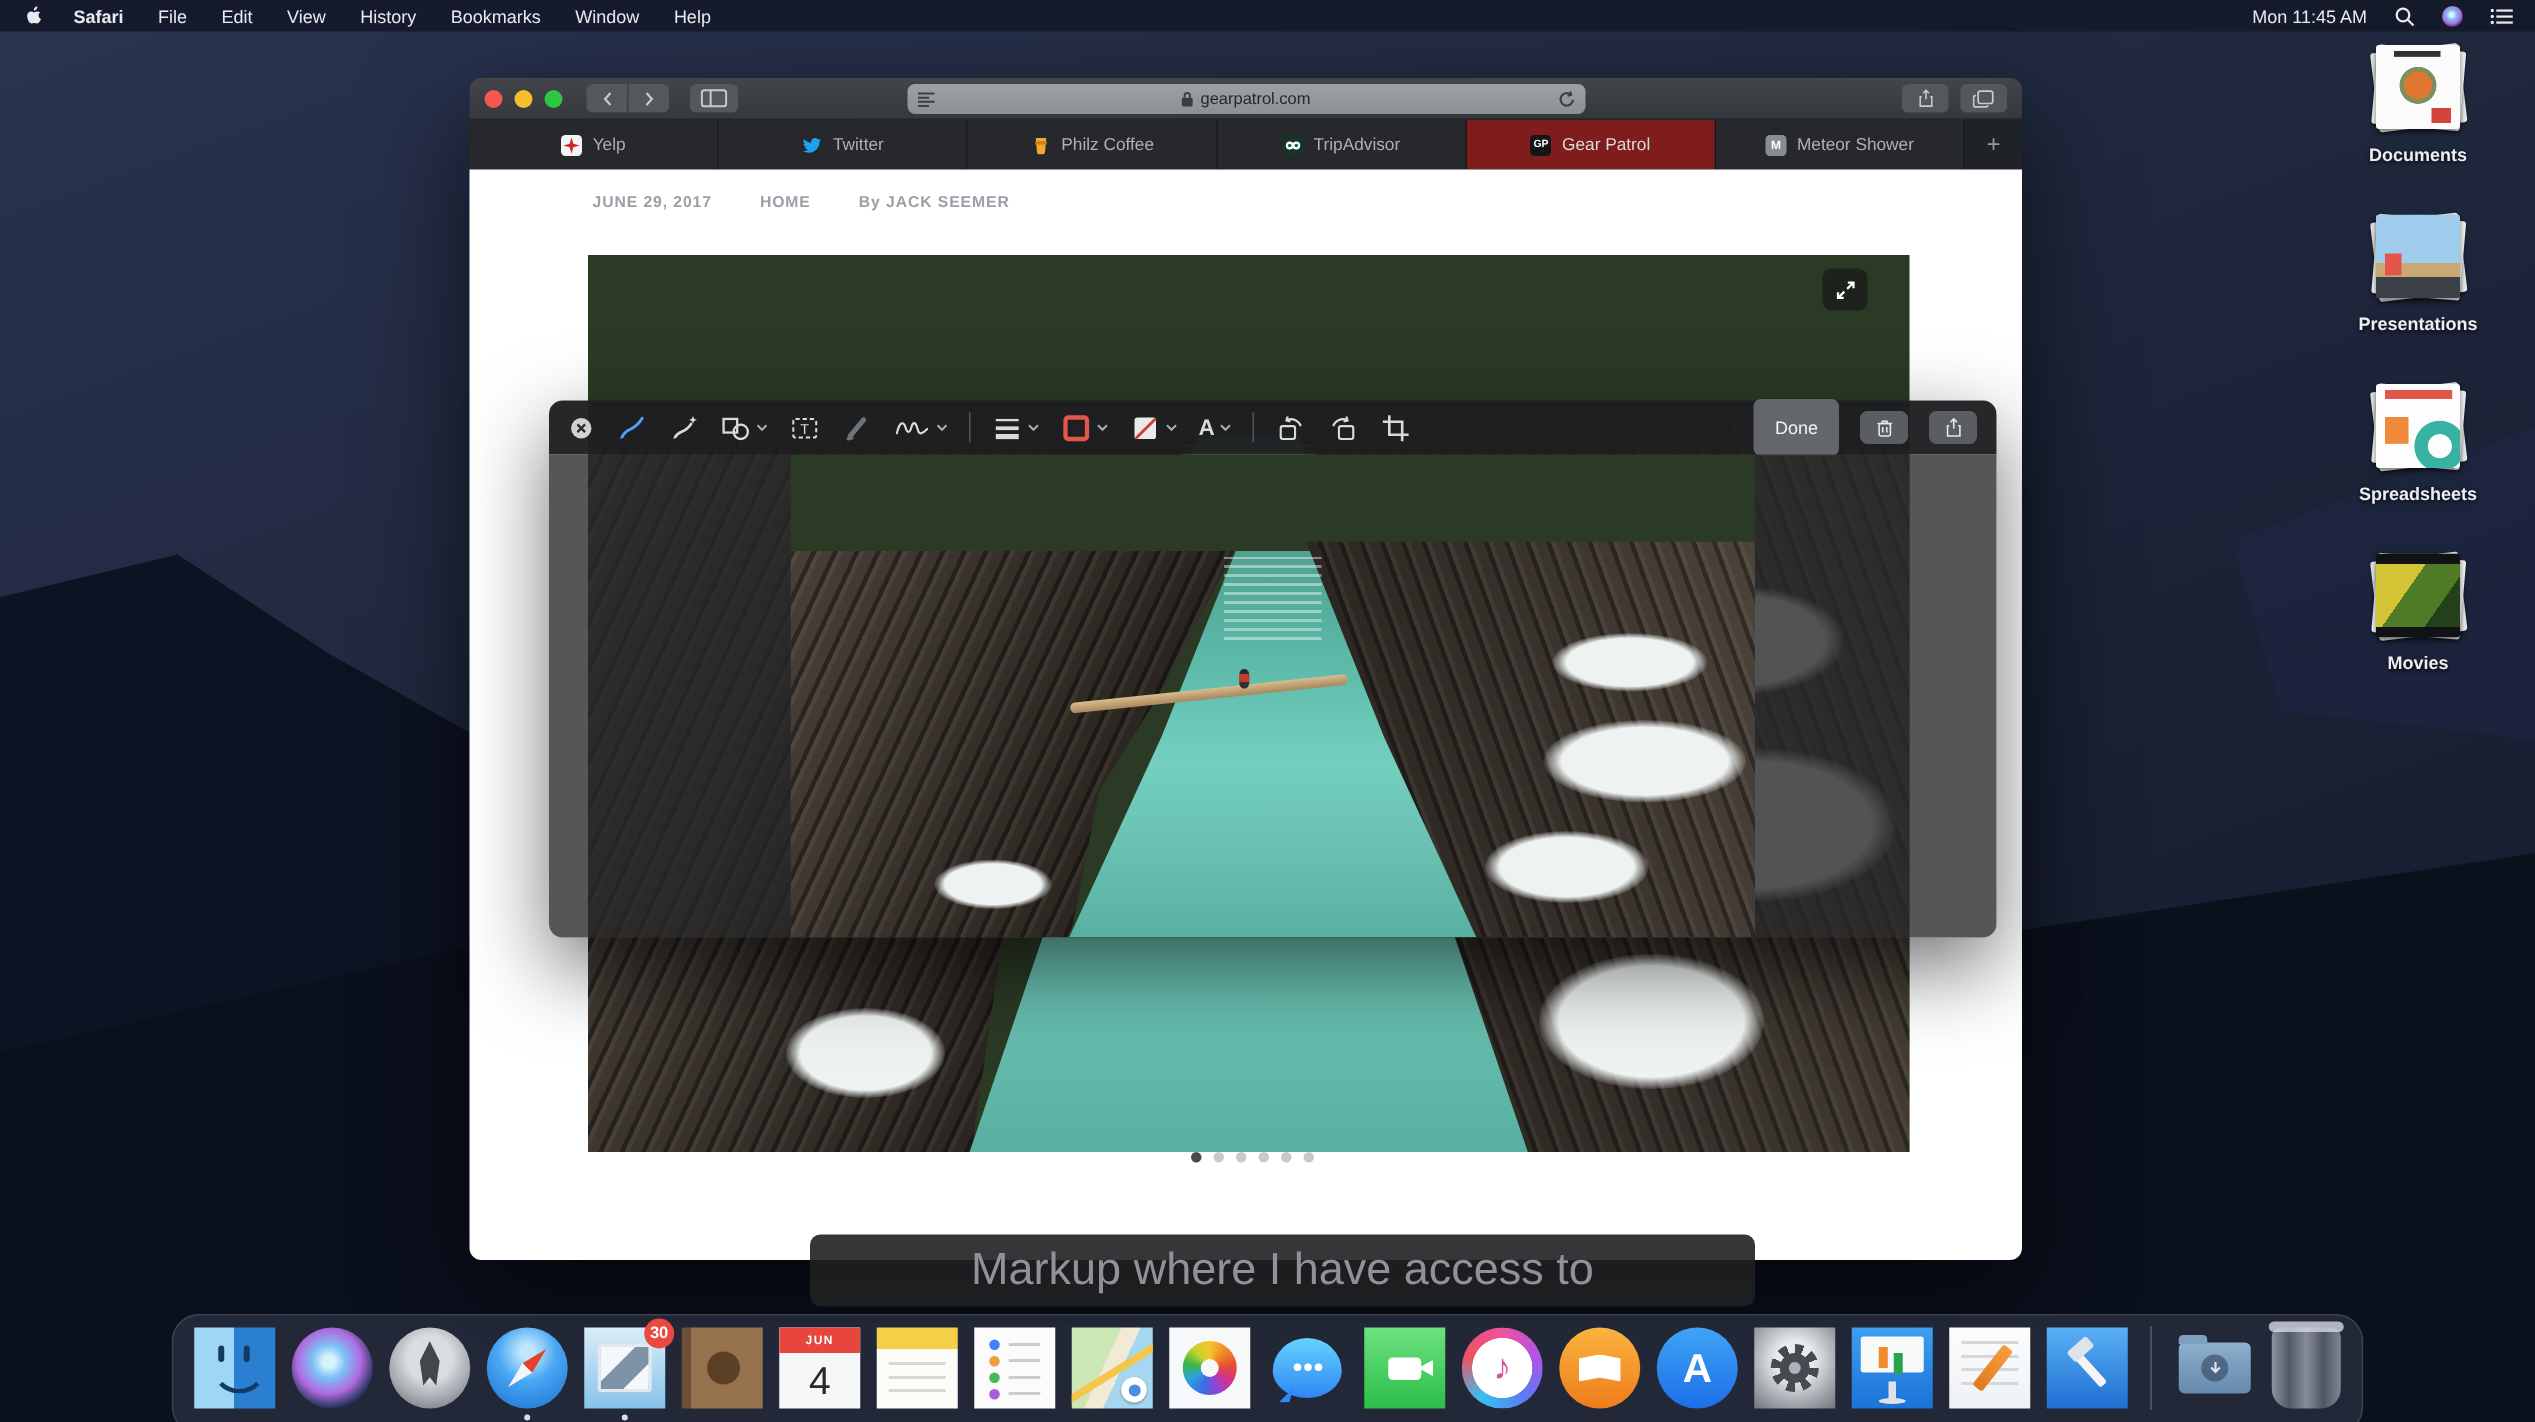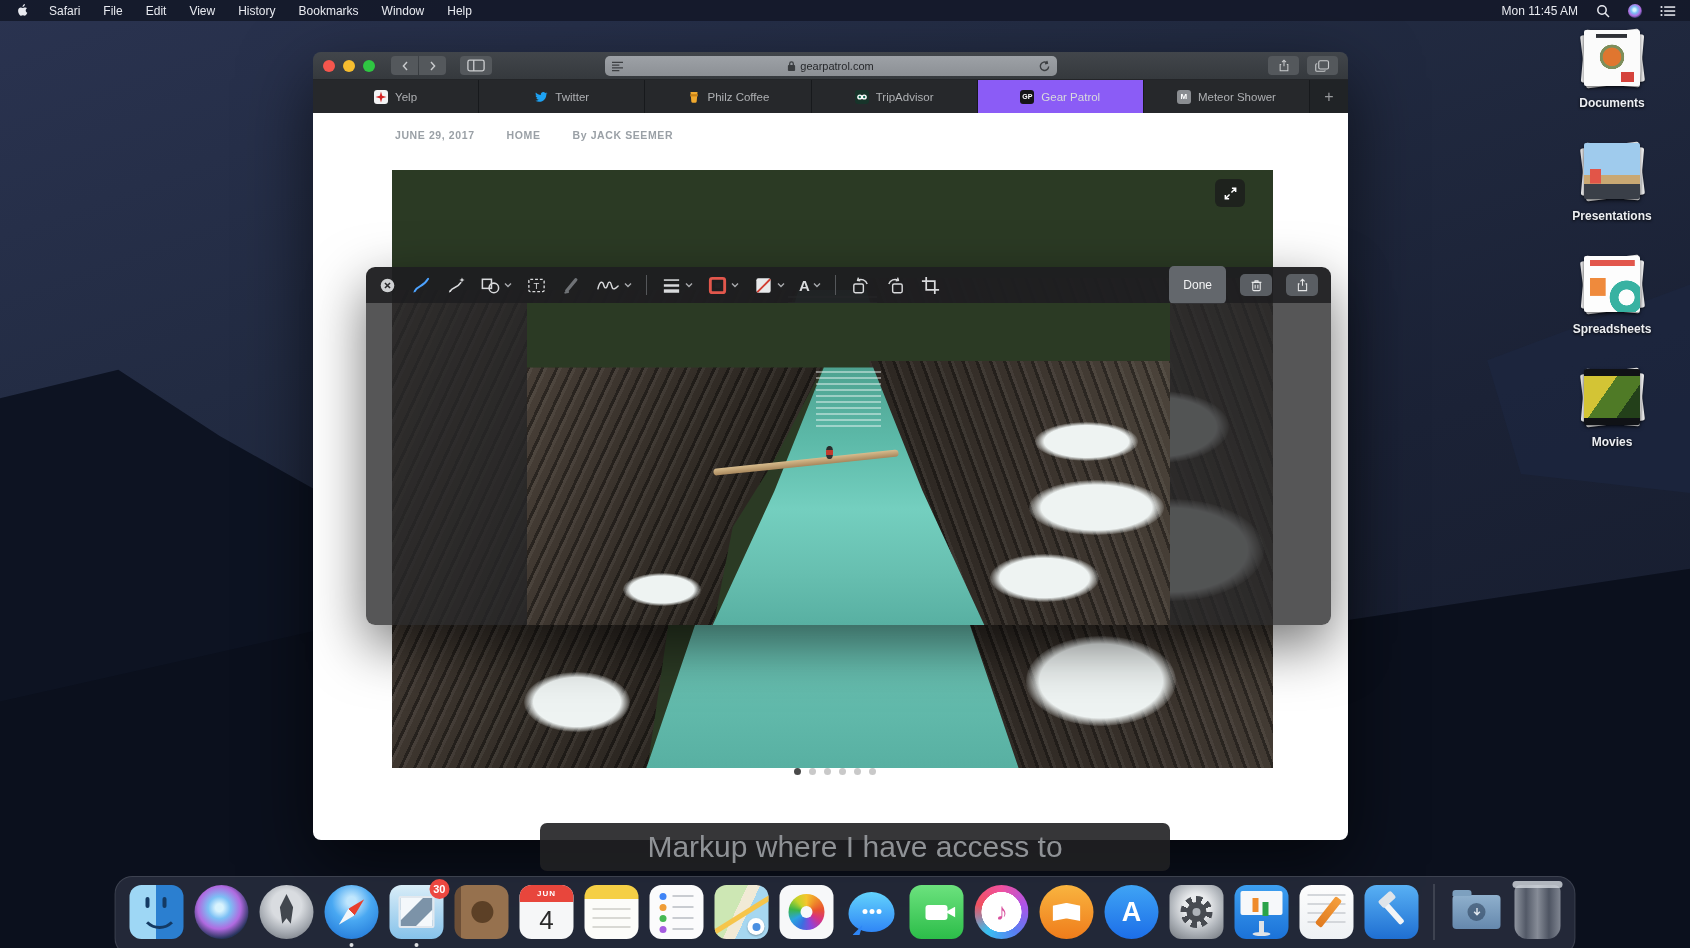--- a/index.html
+++ b/index.html
@@ -12,21 +12,21 @@
 .mtn2 { background:#222c47; clip-path:polygon(0 56%,9% 50%,17% 58%,16% 100%,0 100%); opacity:.8; }
 .mtn3 { background:#0b101d; clip-path:polygon(0 74%,25% 64%,55% 72%,100% 60%,100% 100%,0 100%); }
 .mtn4 { background:#1d2640; clip-path:polygon(88% 38%,100% 30%,100% 52%,90% 50%); opacity:.7; }
 
 
 .menubar { position:absolute; left:0; top:0; width:100%; height:21px; background:rgba(20,26,42,.94);
   display:flex; align-items:center; color:#e8eaf0; font-size:12px; z-index:40; }
 .menubar .apple { margin-left:16px; display:flex; align-items:center; }
 .menu-items { display:flex; gap:23px; margin-left:20px; }
 .menu-items span { cursor:default; }
-.menu-items .appname { font-weight:normal; }
+.menu-items .appname { font-weight:bold; }
 .menubar-right { margin-left:auto; display:flex; align-items:center; gap:18px; padding-right:14px; }
 .siri-orb { width:14px; height:14px; border-radius:50%;
   background:radial-gradient(circle at 46% 42%,#d8f3fd 0 12%,#7cc0f5 30%,#b06ae0 55%,#27345c 75%,#101625 100%); }
 
 
 .window { position:absolute; left:313px; top:52px; width:1035px; height:788px; border-radius:8px;
   box-shadow:0 25px 70px rgba(0,0,0,.6); z-index:2; }
 .titlebar { position:relative; height:28px; background:linear-gradient(#42464b,#35393d);
   border-bottom:1px solid #232528; border-radius:8px 8px 0 0; display:flex; align-items:center; padding:0 10px; }
 .lights { display:flex; gap:8px; }
@@ -40,21 +40,21 @@
   background:linear-gradient(#9da1a6,#8c9095); border-radius:5px; display:flex; align-items:center;
   color:#26282b; font-size:11px; padding:0 6px; }
 .url-center { flex:1; display:flex; align-items:center; justify-content:center; gap:4px; }
 .win-right { margin-left:auto; display:flex; gap:8px; }
 .win-right .tbtn { border-radius:4px; width:31px; }
 
 
 .tabbar { height:33px; background:#202326; display:flex; }
 .tab { flex:1; display:flex; align-items:center; justify-content:center; gap:7px; font-size:11.5px;
   color:#aeb0b3; background:#26282b; border-right:1px solid #17191c; }
-.tab.active { background:#8b5cf6; color:#d8dadc;text-align:right; }
+.tab.active { background:#7f1d1d; color:#d8dadc;text-align:right; }
 .favicon { width:14px; height:14px; flex:0 0 auto; display:flex; align-items:center; justify-content:center; }
 .fav-sq { width:14px; height:14px; border-radius:3px; display:flex; align-items:center; justify-content:center;
   color:#fff; font-weight:bold; }
 .fav-gp { background:#151517; font-size:7px; }
 .fav-met { background:#8a8d91; font-size:8px; }
 .newtab { width:38px; display:flex; align-items:center; justify-content:center; color:#97999c; font-size:16px; background:#202326; }
 
 
 .content { position:absolute; top:61px; left:0; right:0; bottom:0; background:#fff; border-radius:0 0 8px 8px; overflow:hidden; }
 .byline { position:absolute; left:82px; top:16px; display:flex; gap:32px; font-size:10.5px; letter-spacing:.6px;
@@ -144,21 +144,21 @@
   background:linear-gradient(135deg,#3c66aa 0 38%,#b8432f 38% 58%,#37803f 58% 78%,#c9c24a 78%); }
 .f-mov { background:
   linear-gradient(180deg,#101216 0 12%,rgba(0,0,0,0) 12% 88%,#101216 88%),
   linear-gradient(125deg,#d3c435 0 40%,#4f7a26 40% 70%,#23401a 70%); }
 .stack-label { font-size:12px; font-weight:bold; color:#eceef2; text-shadow:0 1px 3px rgba(0,0,0,.9); }
 
 
 .dock { position:absolute; left:50%; transform:translateX(-50%); bottom:-8px; height:80px; z-index:10;
   background:rgba(58,64,82,.52); border:1px solid rgba(255,255,255,.12); border-radius:18px;
   display:flex; align-items:center; padding:6px 14px 14px; gap:11px; }
-.dk { position:relative; width:54px; height:54px; border-radius:12px; flex:0 0 auto; }
+.dk { position:relative; width:54px; height:54px; border-radius:0; flex:0 0 auto; }
 .rundot { position:absolute; bottom:-8px; left:50%; transform:translateX(-50%); width:4px; height:4px;
   border-radius:50%; background:rgba(255,255,255,.85); }
 .dock-sep { width:1px; height:56px; background:rgba(255,255,255,.25); margin:0 4px; flex:0 0 auto; }
 
 .dk-finder { background:linear-gradient(90deg,#9ed7f5 0 49%,#2b7fd0 49%); overflow:hidden; }
 .dk-finder::before { content:""; position:absolute; left:20%; top:8%; width:60%; height:62%;
   border:3px solid transparent; border-bottom:3px solid #143a63; border-radius:50%; }
 .dk-finder::after { content:""; position:absolute; left:30%; top:22%; width:4px; height:11px;
   background:#143a63; box-shadow:17px 0 #143a63; border-radius:2px; }
 .dk-siri { border-radius:50%;

